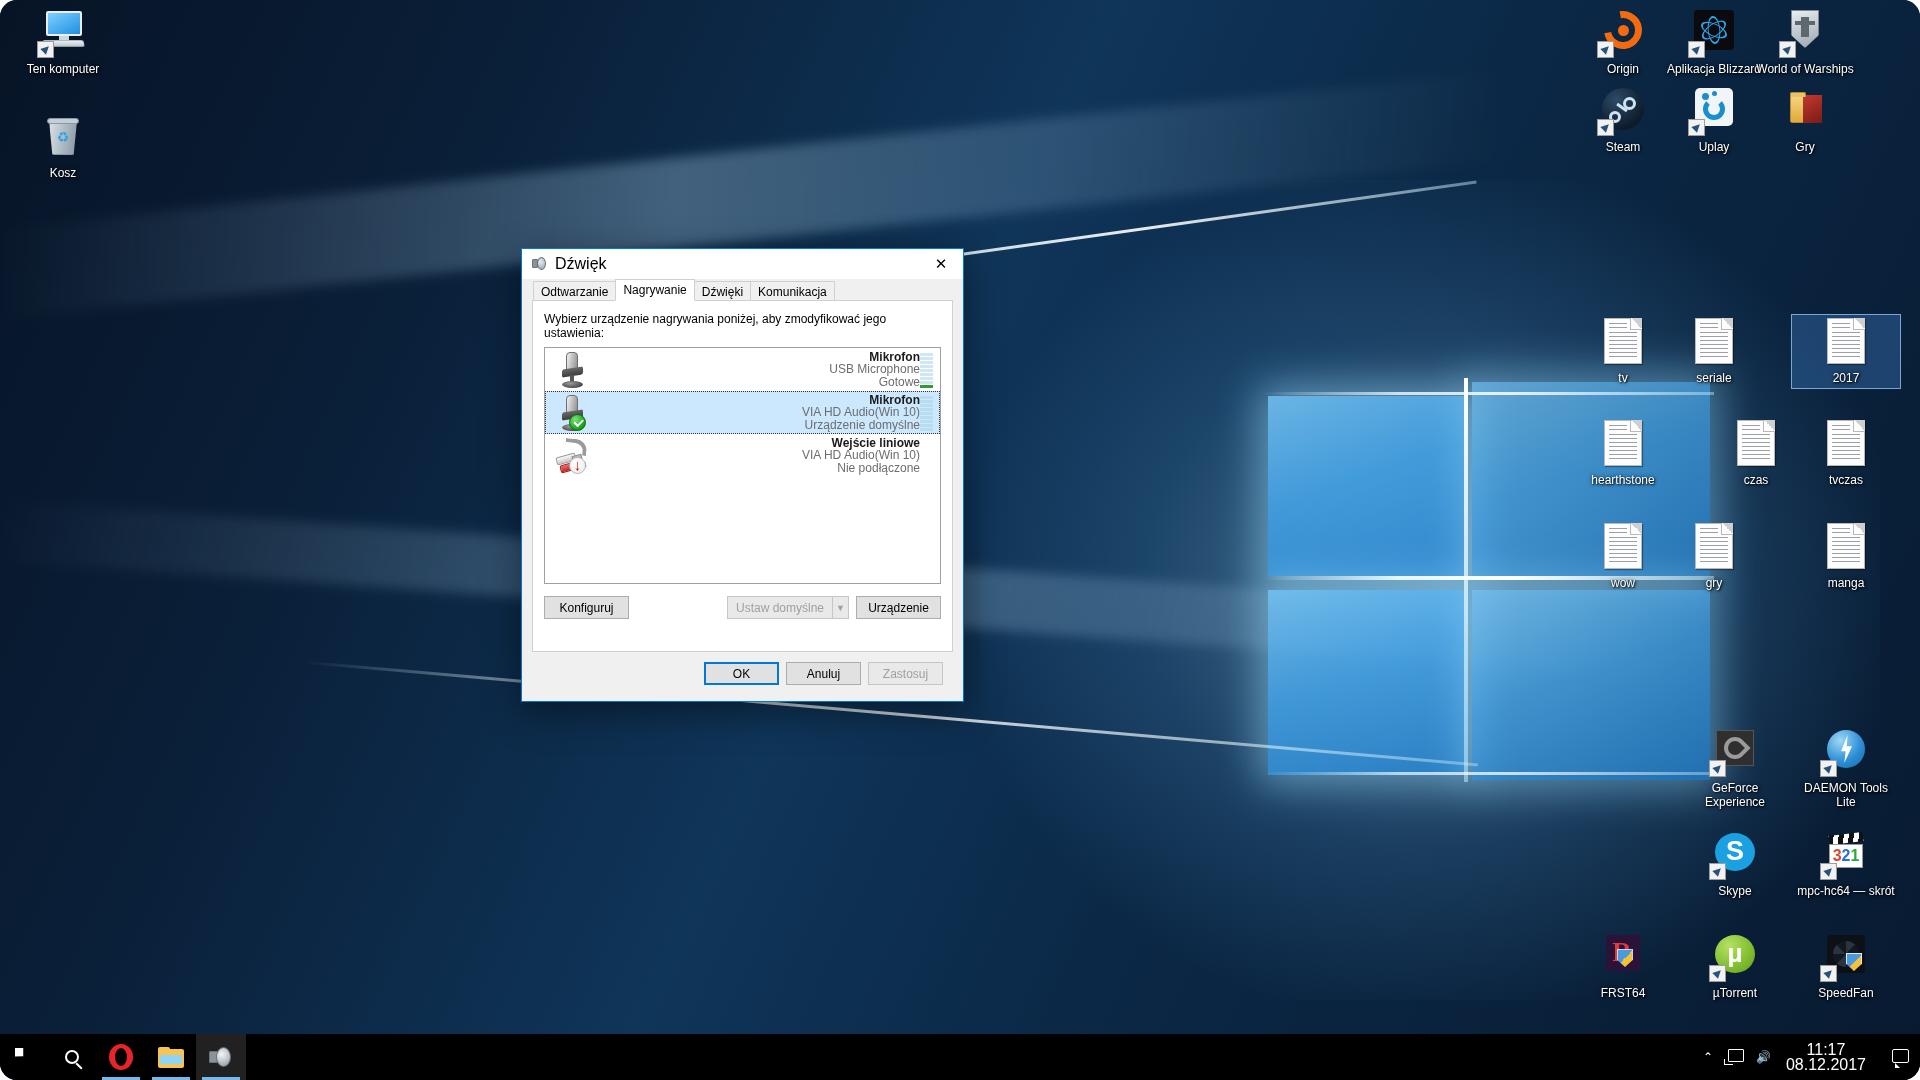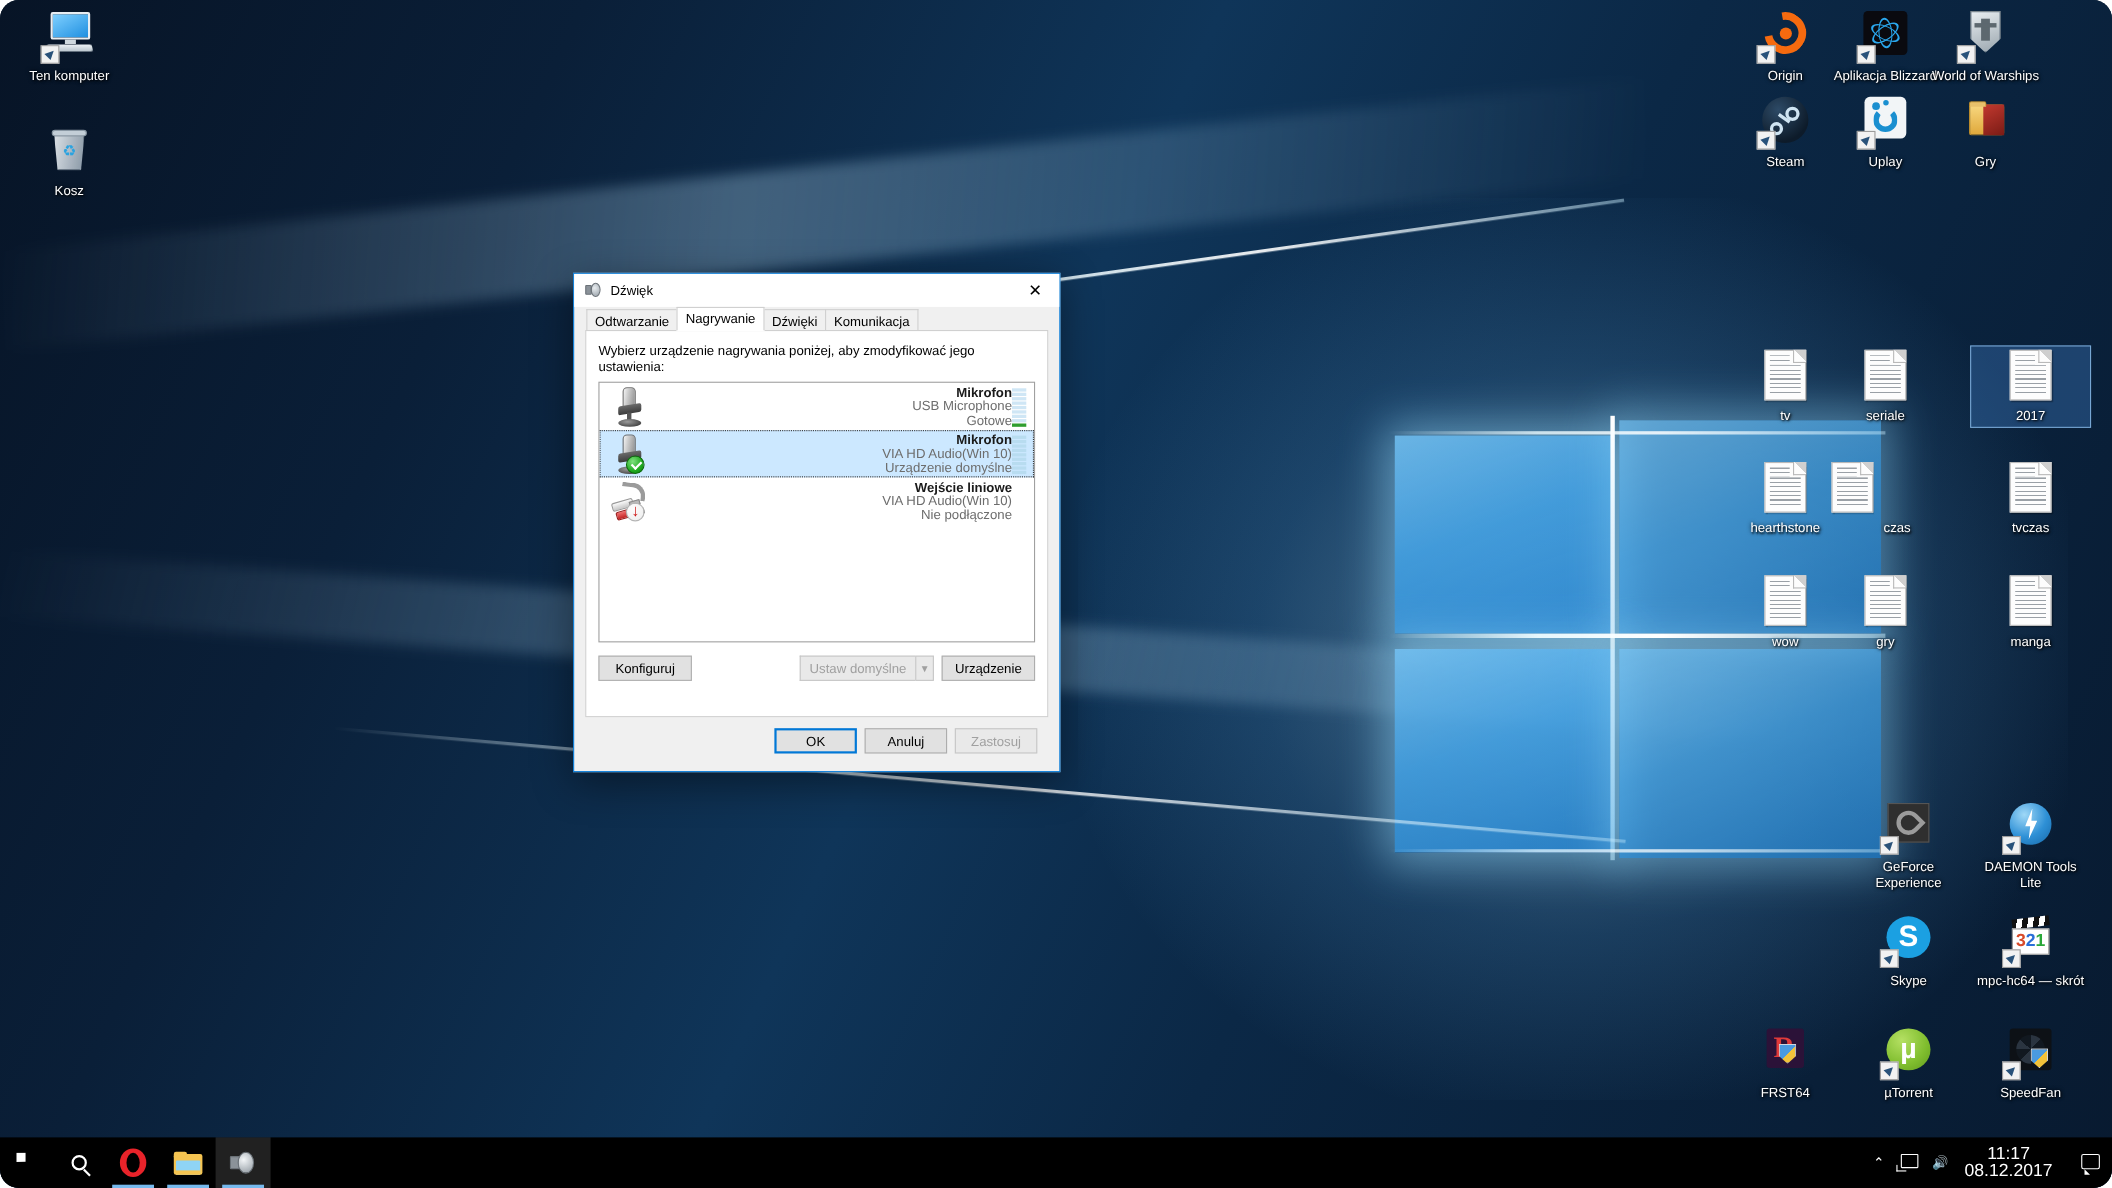--- a/index.html
+++ b/index.html
@@ -169,21 +169,21 @@
     color: #000;
   }
   #dlg-titlebar {
     height: 30px;
     display:flex; align-items:center;
     background: #ffffff;
     padding-left: 9px;
     position: relative;
   }
   #dlg-title-text {
-    font-size: 12px; color: #000; margin-left: 8px;
+    font-size: 16px; color: #000; margin-left: 8px;
   }
   #dlg-close {
     position:absolute; right: 0; top: 0;
     width: 44px; height: 29px;
     display:flex; align-items:center; justify-content:center;
     font-size: 15px; color: #000; font-family: "Liberation Sans", sans-serif;
   }
   #dlg-body { padding: 0 10px; }
 
   
@@ -495,21 +495,21 @@
 
   <div class="dicon" style="left:1568px;top:416px;">
     <div class="glyph">
         <div class="txtfile">
           <div class="lines2"></div>
           <div class="lines"></div>
         </div>
       </div>
     <span class="label">hearthstone</span>
   </div>
-  <div class="dicon" style="left:1629px;top:416px;text-align:right;">
+  <div class="dicon" style="left:1701px;top:416px;">
     <div class="glyph">
         <div class="txtfile">
           <div class="lines2"></div>
           <div class="lines"></div>
         </div>
       </div>
     <span class="label">czas</span>
   </div>
   <div class="dicon" style="left:1791px;top:416px;">
     <div class="glyph">

